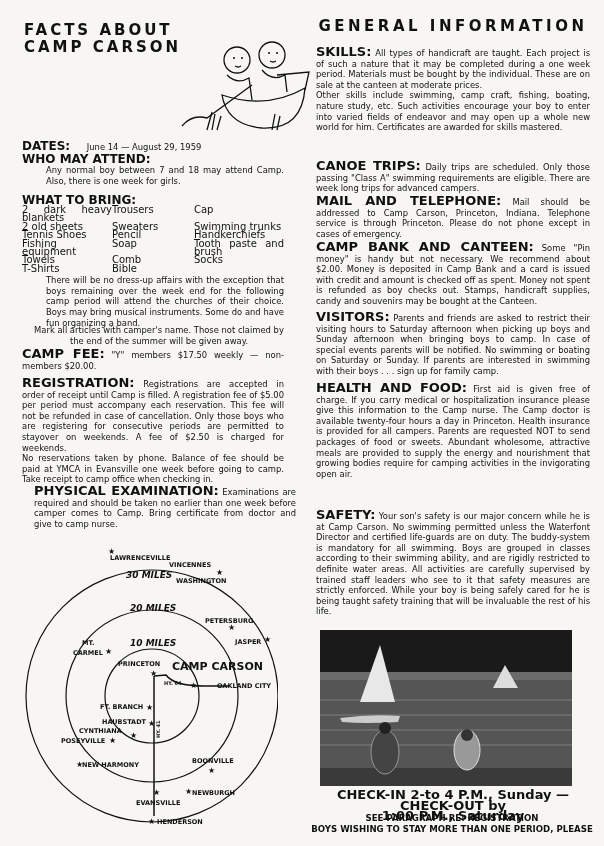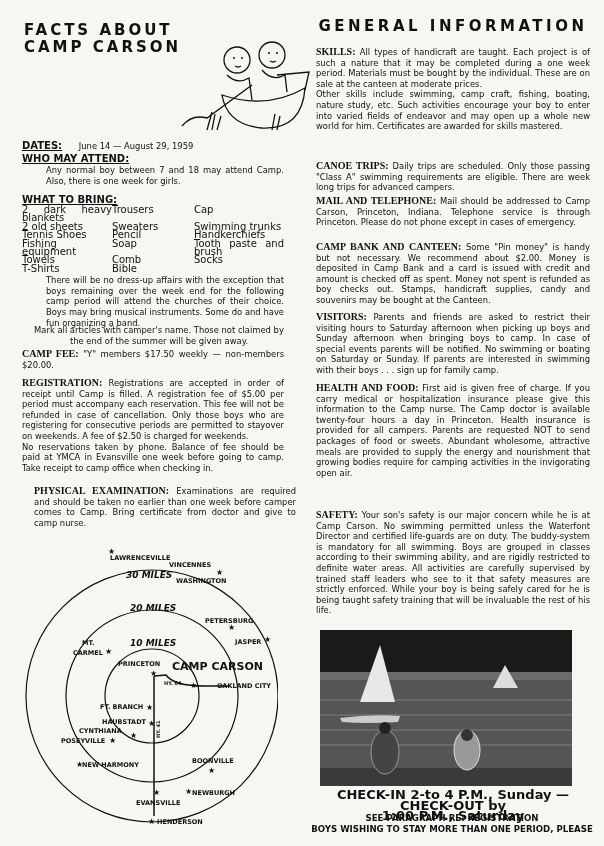--- a/index.html
+++ b/index.html
@@ -5,22 +5,22 @@
   html, body { margin:0; padding:0; }
   body { width:604px; height:846px; background:#f7f6f2; position:relative; overflow:hidden;
          font-family:"DejaVu Sans", sans-serif; color:#111; }
   .col { position:absolute; top:0; }
   .left { left:22px; width:262px; }
   .right { left:316px; width:274px; }
   .title { font-family:"DejaVu Sans", sans-serif; font-weight:900; letter-spacing:3px; font-size:15px; line-height:17px; }
   .left .title { position:absolute; top:22px; left:2px; width:160px; }
   .right .title { position:absolute; top:18px; left:0; width:274px; text-align:center; letter-spacing:3.5px; }
   .sec { position:absolute; font-size:8.4px; line-height:10.6px; text-align:justify; }
-  .sec b { font-weight:bold; font-size:10px;font-family:Liberation Serif, serif; }
-  .hd { font-weight:bold; font-size:10px; line-height:12px;text-decoration:underline; }
+  .sec b { font-weight:bold; font-size:13px; }
+  .hd { font-weight:bold; font-size:12px; line-height:12px; }
   .indent { padding-left:24px; }
   .bring { display:grid; grid-template-columns:90px 82px 90px; font-size:10px; line-height:8.4px; font-weight:normal; }
   .map { position:absolute; left:24px; top:548px; width:254px; height:290px; }
   .photo { position:absolute; left:320px; top:630px; width:252px; height:156px; }
   .center { text-align:center; }
   .canoe { position:absolute; left:155px; top:30px; width:135px; height:105px; }
 </style>
 </head>
 <body>
 

